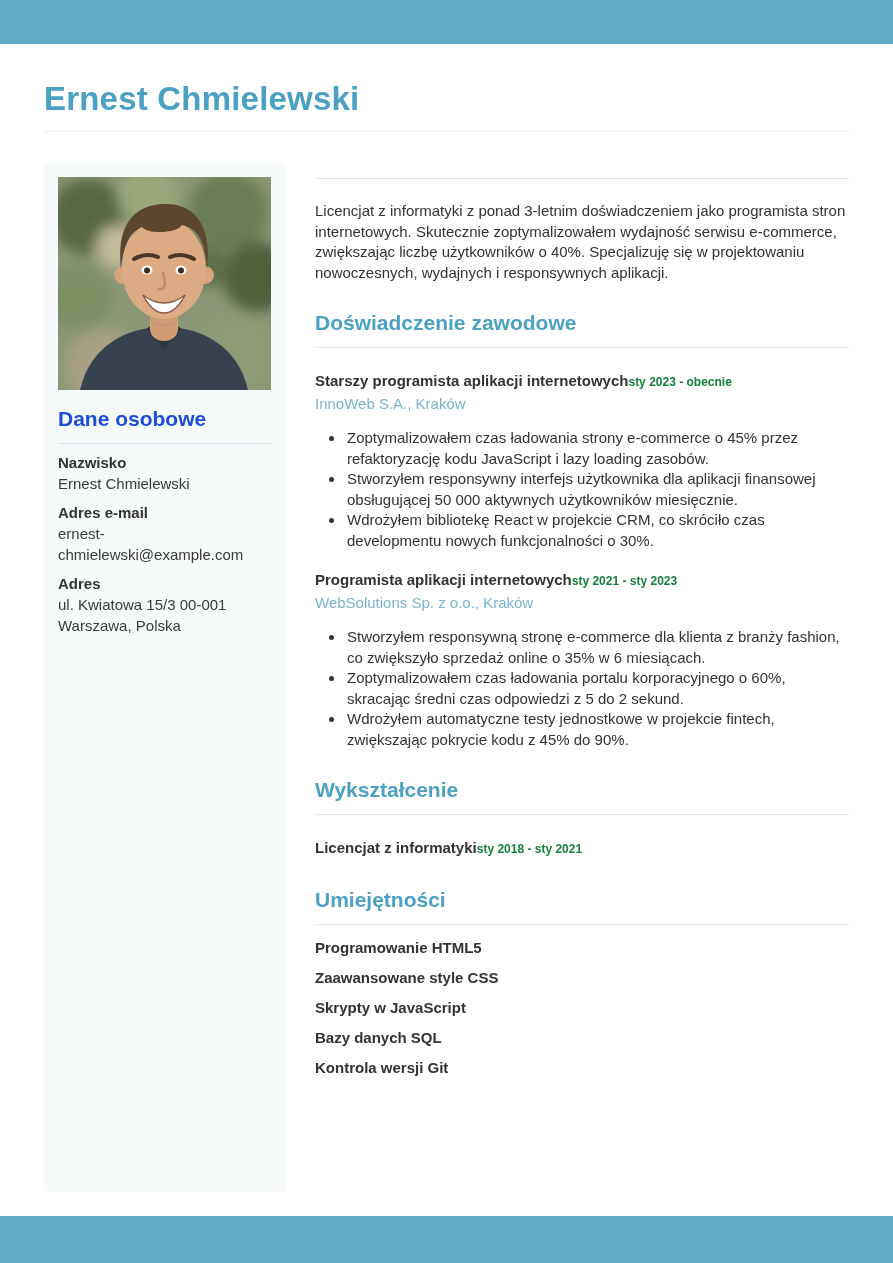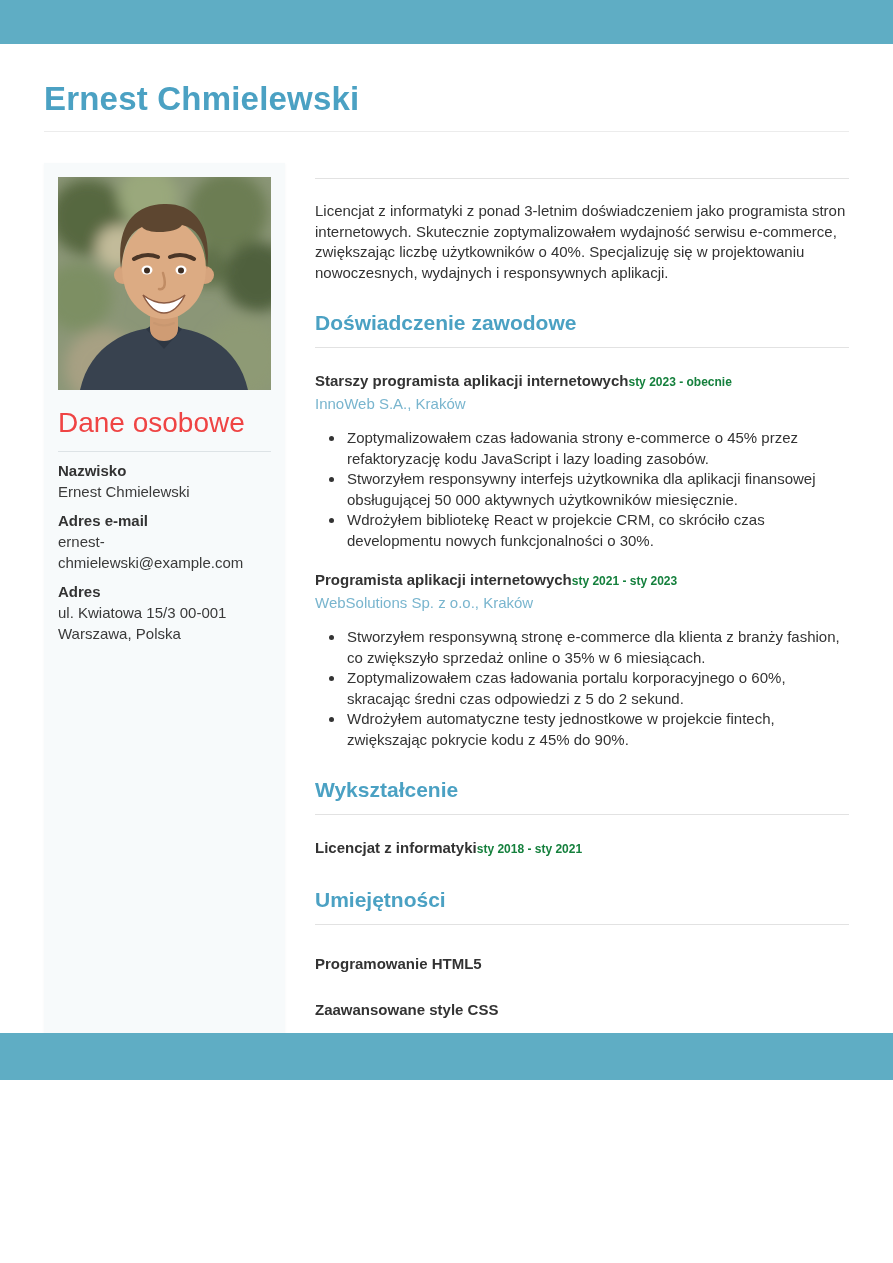--- a/index.html
+++ b/index.html
@@ -5,21 +5,21 @@
   * { margin: 0; padding: 0; box-sizing: border-box; }
   html, body { background: #ffffff; }
   body {
     width: 893px;
     font-family: "Liberation Sans", "DejaVu Sans", sans-serif;
     color: #333333;
   }
   .page {
     position: relative;
     width: 893px;
-    height: 1080px;
+    height: 1263px;
     background: #ffffff;
     overflow: hidden;
   }
   .topbar {
     height: 44px;
     background: #5fadc4;
   }
   .footer-bar {
     position: absolute;
     left: 0; right: 0; bottom: 0;
@@ -57,23 +57,23 @@
   }
   .photo-frame {
     width: 213px;
     height: 213px;
     overflow: hidden;
     background: #8b9677;
   }
   .photo-frame svg { display: block; }
   .sidebar h2 {
     margin-top: 17px;
-    font-size: 28px;
-    font-weight: normal;
-    color: #ef4444;
+    font-size: 21px;
+    font-weight: bold;
+    color: #1d4ed8;
   }
   .sidebar .side-rule {
     margin-top: 12px;
     border-bottom: 1px solid #dde3e6;
   }
   .field { margin-top: 8px; }
   .field .label {
     font-size: 15px;
     font-weight: bold;
     color: #333333;
@@ -136,21 +136,21 @@
     padding-left: 30px;
   }
   ul.bullets li {
     font-size: 15px;
     line-height: 20.5px;
     color: #333333;
     padding-left: 2px;
   }
   .skills-list { margin-top: 1px; }
   .skill {
-    margin-top: 31px;
+    margin-top: 15px;
     font-size: 15px;
     font-weight: bold;
     color: #333333;
     line-height: 15px;
   }
 </style>
 </head>
 <body>
 
 <div class="page">

